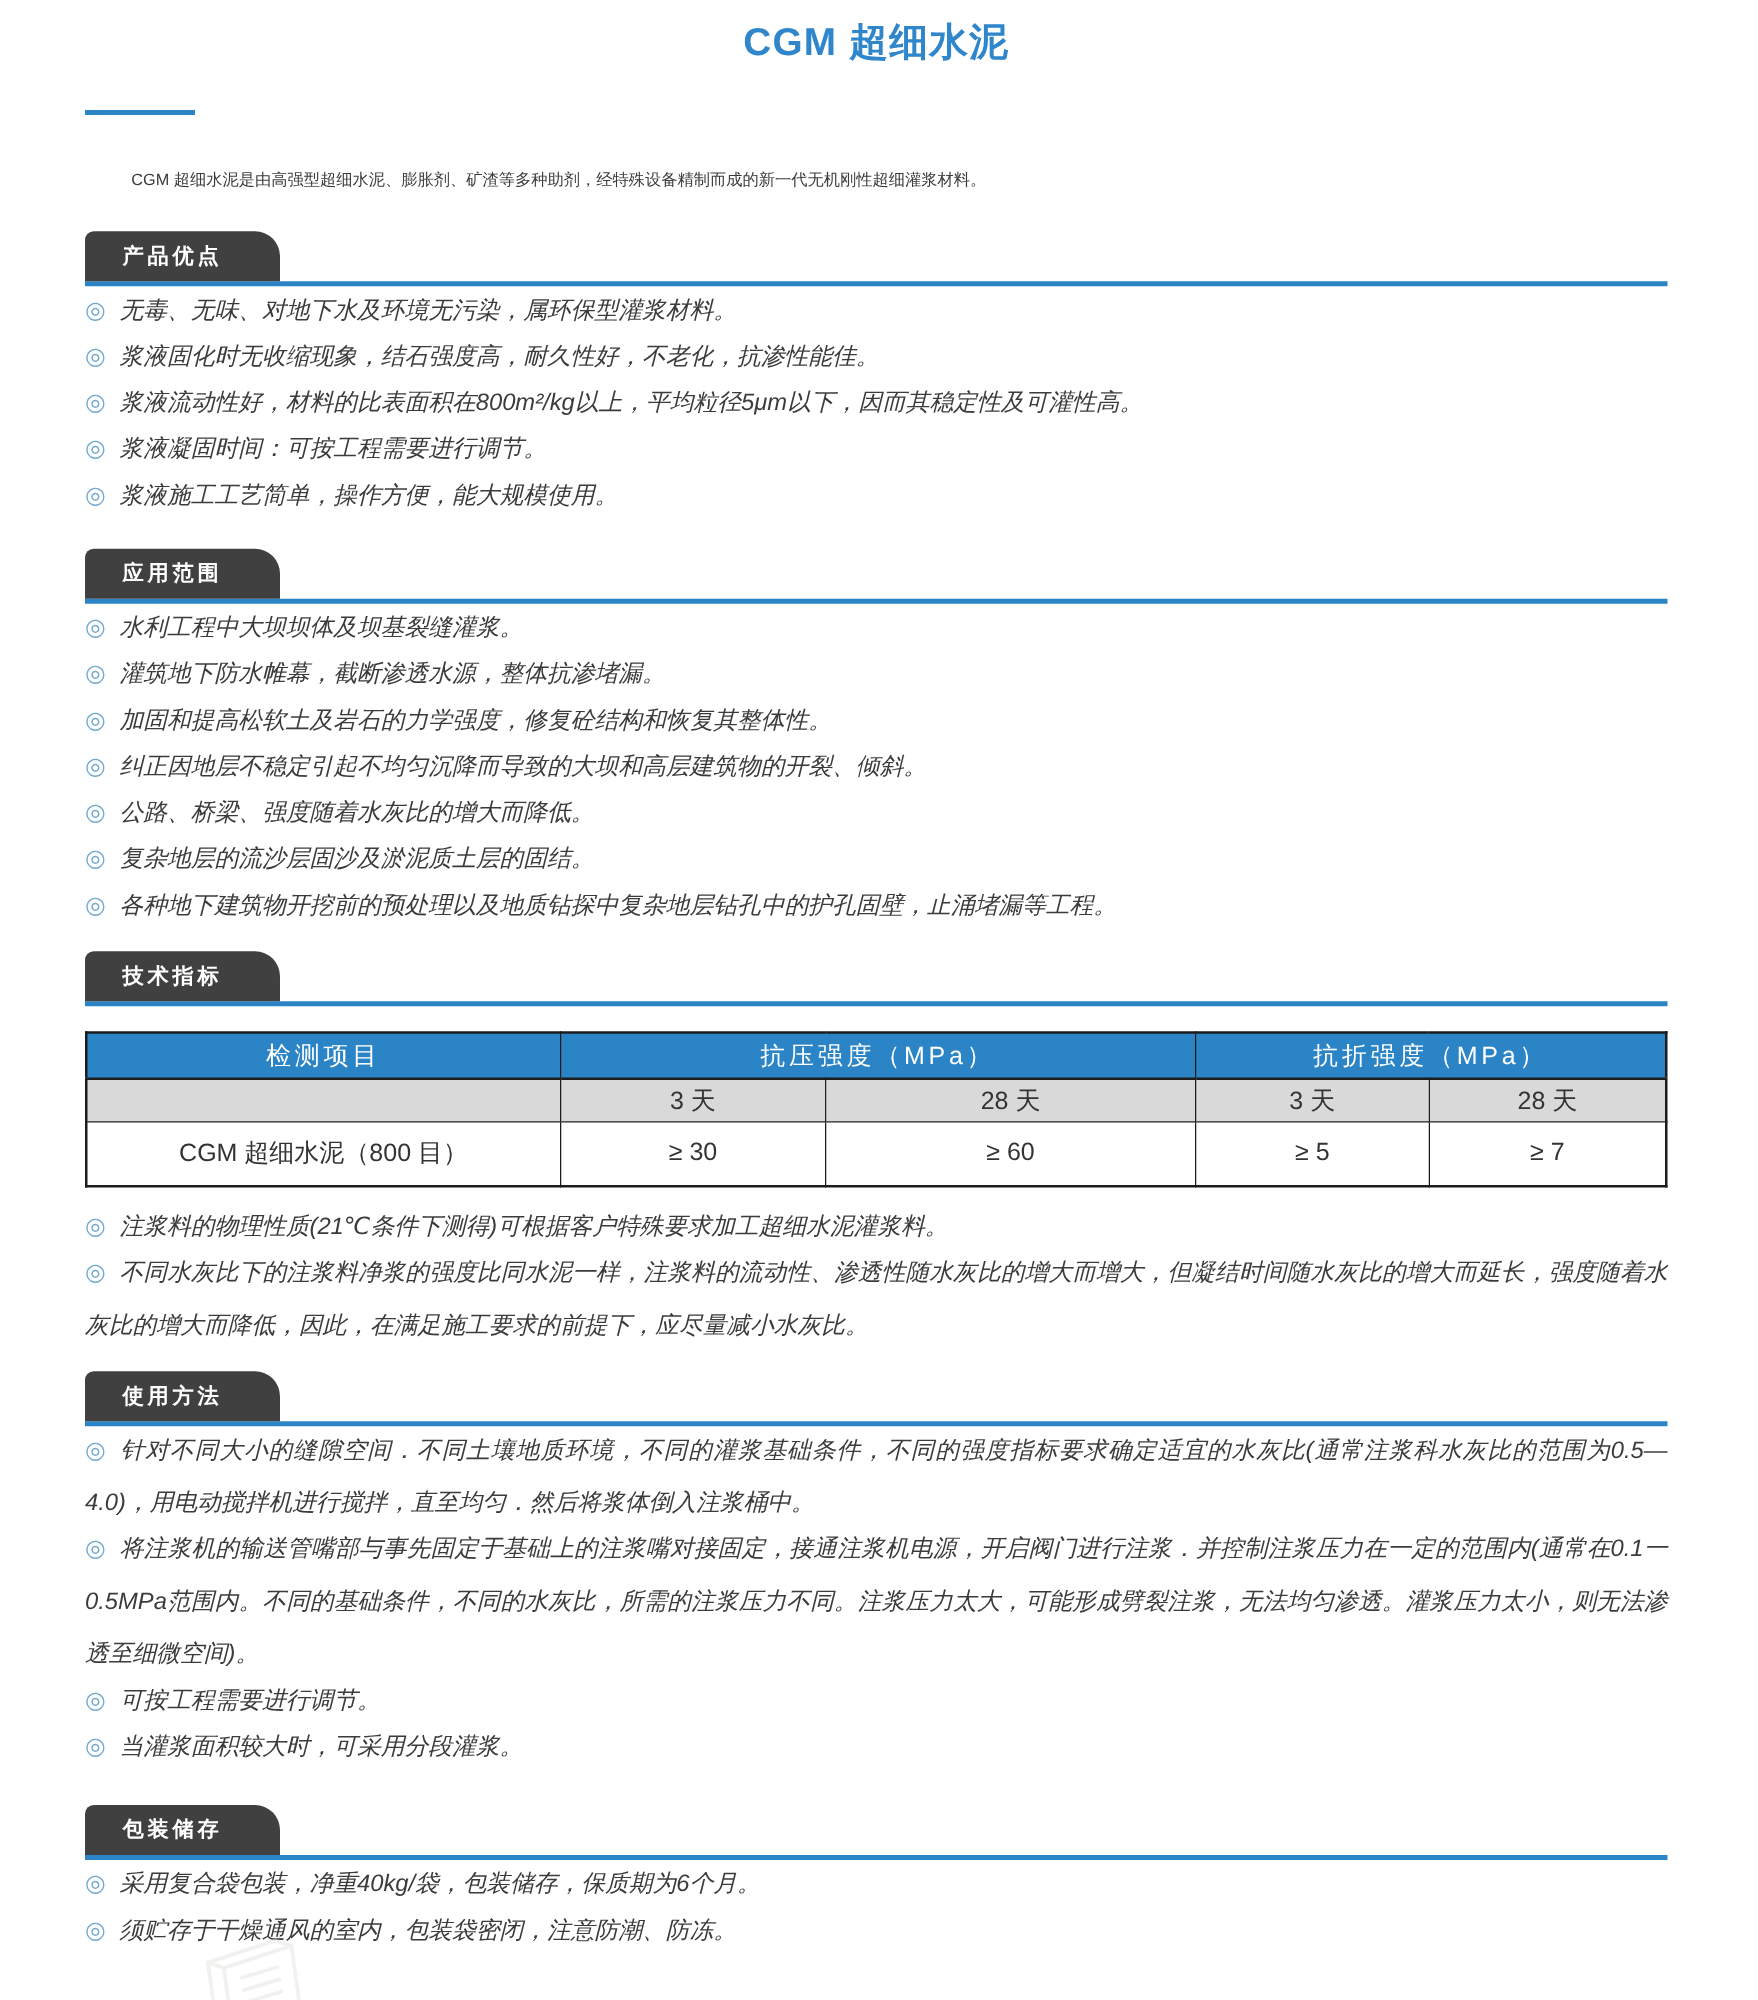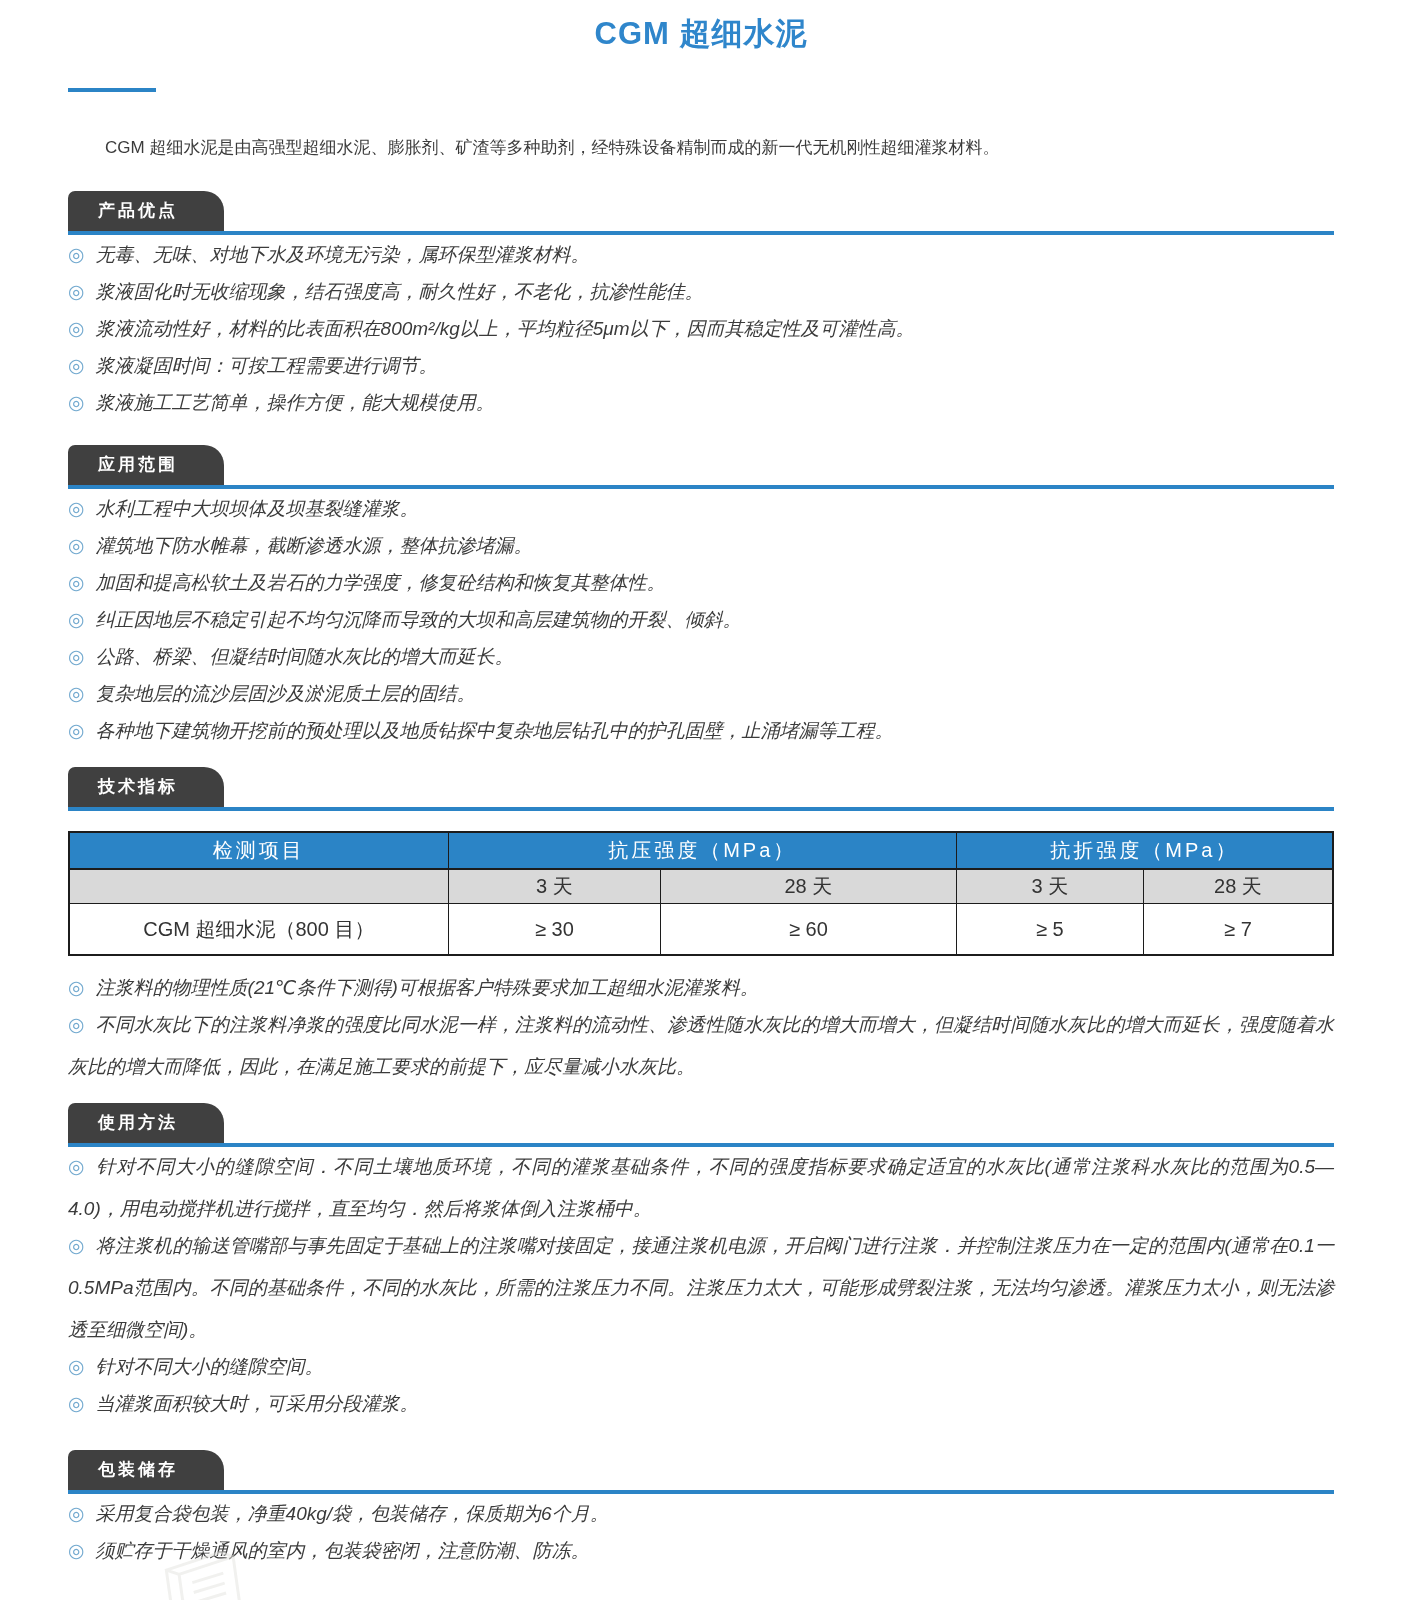--- a/index.html
+++ b/index.html
@@ -27,21 +27,21 @@
     text-align: center;
   }
   .title-underline {
     width: 88px;
     height: 4px;
     background: #2b84c6;
     margin-top: 34px;
   }
   .intro {
     margin-top: 42px;
-    font-size: 17px;
+    font-size: 13px;
     line-height: 1.6;
     text-indent: 37px;
     color: #3b3b3b;
   }
   
   .sec-tab {
     display: inline-block;
     background: #404040;
     color: #ffffff;
     font-size: 17px;
@@ -141,21 +141,21 @@
   </section>
 
   <section class="sec-applications">
     <div class="sec-tab">应用范围</div>
     <div class="sec-rule"></div>
     <div class="items">
       <div class="item"><span class="bullet">◎</span><span>水利工程中大坝坝体及坝基裂缝灌浆。</span></div>
       <div class="item"><span class="bullet">◎</span><span>灌筑地下防水帷幕，截断渗透水源，整体抗渗堵漏。</span></div>
       <div class="item"><span class="bullet">◎</span><span>加固和提高松软土及岩石的力学强度，修复砼结构和恢复其整体性。</span></div>
       <div class="item"><span class="bullet">◎</span><span>纠正因地层不稳定引起不均匀沉降而导致的大坝和高层建筑物的开裂、倾斜。</span></div>
-      <div class="item"><span class="bullet">◎</span><span>公路、桥梁、但凝结时间随水灰比的增大而延长。</span></div>
+      <div class="item"><span class="bullet">◎</span><span>公路、桥梁、强度随着水灰比的增大而降低。</span></div>
       <div class="item"><span class="bullet">◎</span><span>复杂地层的流沙层固沙及淤泥质土层的固结。</span></div>
       <div class="item"><span class="bullet">◎</span><span>各种地下建筑物开挖前的预处理以及地质钻探中复杂地层钻孔中的护孔固壁，止涌堵漏等工程。</span></div>
     </div>
   </section>
 
   <section class="sec-specs">
     <div class="sec-tab">技术指标</div>
     <div class="sec-rule"></div>
 
     <table class="spec">
@@ -194,21 +194,21 @@
       <div class="item"><span class="bullet">◎</span><span>不同水灰比下的注浆料净浆的强度比同水泥一样，注浆料的流动性、渗透性随水灰比的增大而增大，但凝结时间随水灰比的增大而延长，强度随着水灰比的增大而降低，因此，在满足施工要求的前提下，应尽量减小水灰比。</span></div>
     </div>
   </section>
 
   <section class="sec-usage">
     <div class="sec-tab">使用方法</div>
     <div class="sec-rule"></div>
     <div class="items">
       <div class="item"><span class="bullet">◎</span><span>针对不同大小的缝隙空间．不同土壤地质环境，不同的灌浆基础条件，不同的强度指标要求确定适宜的水灰比(通常注浆科水灰比的范围为0.5—4.0)，用电动搅拌机进行搅拌，直至均匀．然后将浆体倒入注浆桶中。</span></div>
       <div class="item"><span class="bullet">◎</span><span>将注浆机的输送管嘴部与事先固定于基础上的注浆嘴对接固定，接通注浆机电源，开启阀门进行注浆．并控制注浆压力在一定的范围内(通常在0.1一0.5MPa范围内。不同的基础条件，不同的水灰比，所需的注浆压力不同。注浆压力太大，可能形成劈裂注浆，无法均匀渗透。灌浆压力太小，则无法渗透至细微空间)。</span></div>
-      <div class="item"><span class="bullet">◎</span><span>针对不同大小的缝隙空间。</span></div>
+      <div class="item"><span class="bullet">◎</span><span>可按工程需要进行调节。</span></div>
       <div class="item"><span class="bullet">◎</span><span>当灌浆面积较大时，可采用分段灌浆。</span></div>
     </div>
   </section>
 
   <section class="sec-storage">
     <div class="sec-tab">包装储存</div>
     <div class="sec-rule"></div>
     <div class="items">
       <div class="item"><span class="bullet">◎</span><span>采用复合袋包装，净重40kg/袋，包装储存，保质期为6个月。</span></div>
       <div class="item"><span class="bullet">◎</span><span>须贮存于干燥通风的室内，包装袋密闭，注意防潮、防冻。</span></div>

